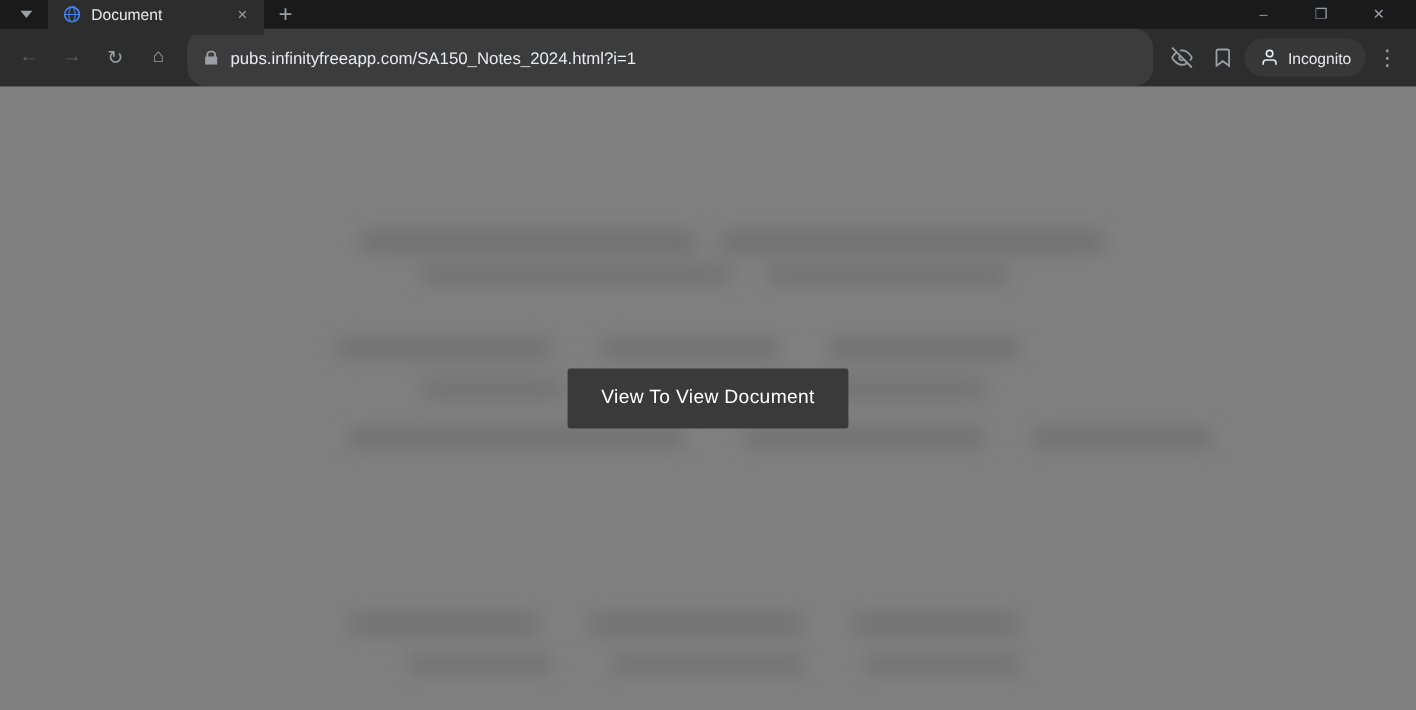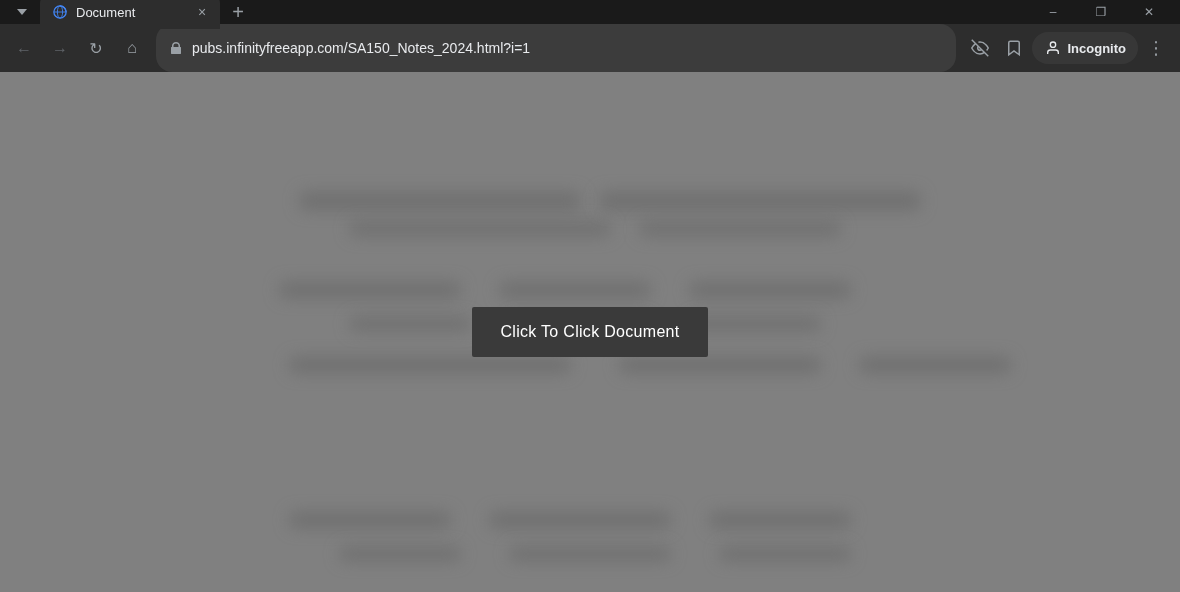--- a/index.html
+++ b/index.html
@@ -223,21 +223,20 @@
       border-radius: 16px;
       display: flex;
       align-items: center;
       justify-content: center;
       cursor: pointer;
       color: #e8eaed;
       font-size: 13px;
       padding: 0 12px;
       gap: 6px;
       background: rgba(255,255,255,0.05);
-      font-weight: bold;
     }
 
     .incognito-icon {
       width: 18px;
       height: 18px;
       display: flex;
       align-items: center;
       justify-content: center;
     }
 
@@ -387,16 +386,16 @@
     <div class="blur-block" style="width: 150px; height: 16px; top: 285px; left: 860px;"></div>
 
     <div class="blur-block" style="width: 160px; height: 16px; top: 440px; left: 290px;"></div>
     <div class="blur-block" style="width: 180px; height: 16px; top: 440px; left: 490px;"></div>
     <div class="blur-block" style="width: 140px; height: 16px; top: 440px; left: 710px;"></div>
 
     <div class="blur-block" style="width: 120px; height: 14px; top: 475px; left: 340px;"></div>
     <div class="blur-block" style="width: 160px; height: 14px; top: 475px; left: 510px;"></div>
     <div class="blur-block" style="width: 130px; height: 14px; top: 475px; left: 720px;"></div>
 
-    <button class="view-document-btn">Click To Click Document</button>
+    <button class="view-document-btn">View To View Document</button>
   </div>
 
 </div>
 
 </body></html>

